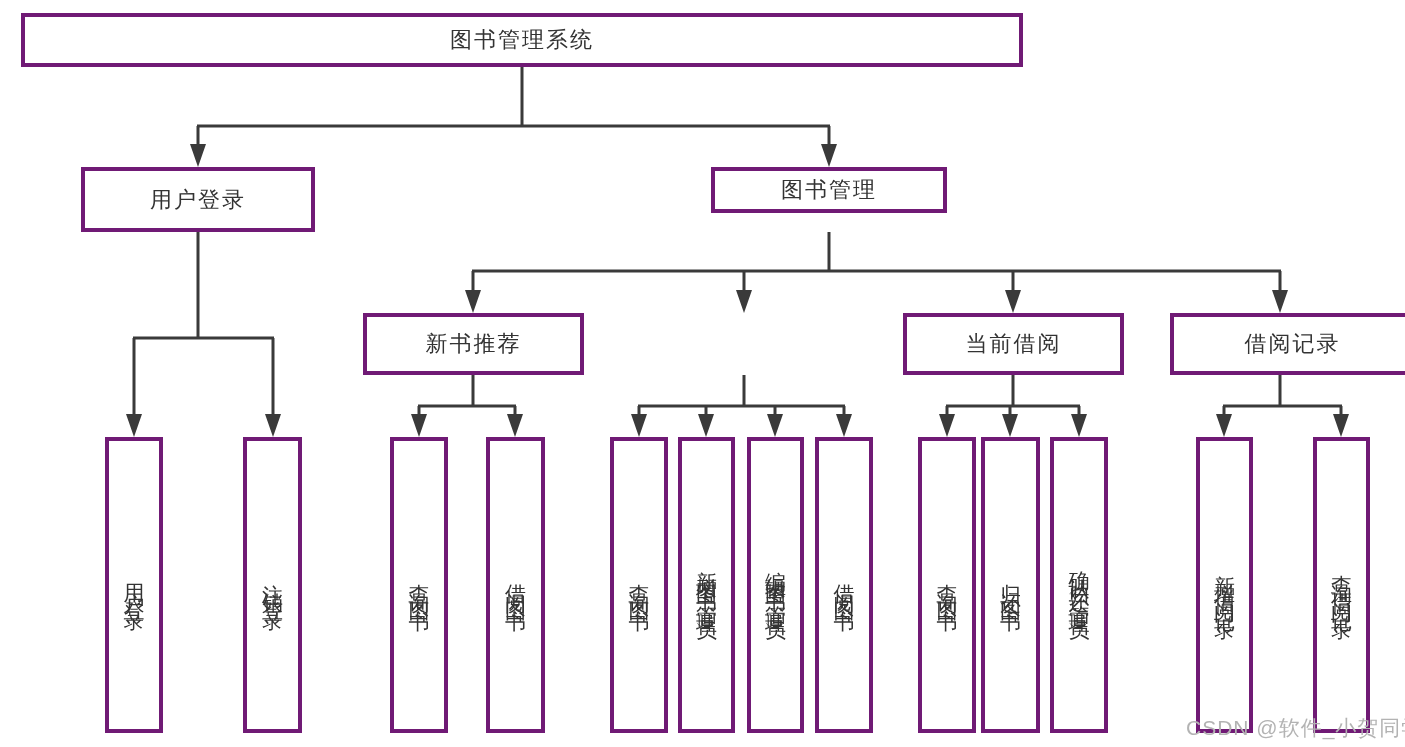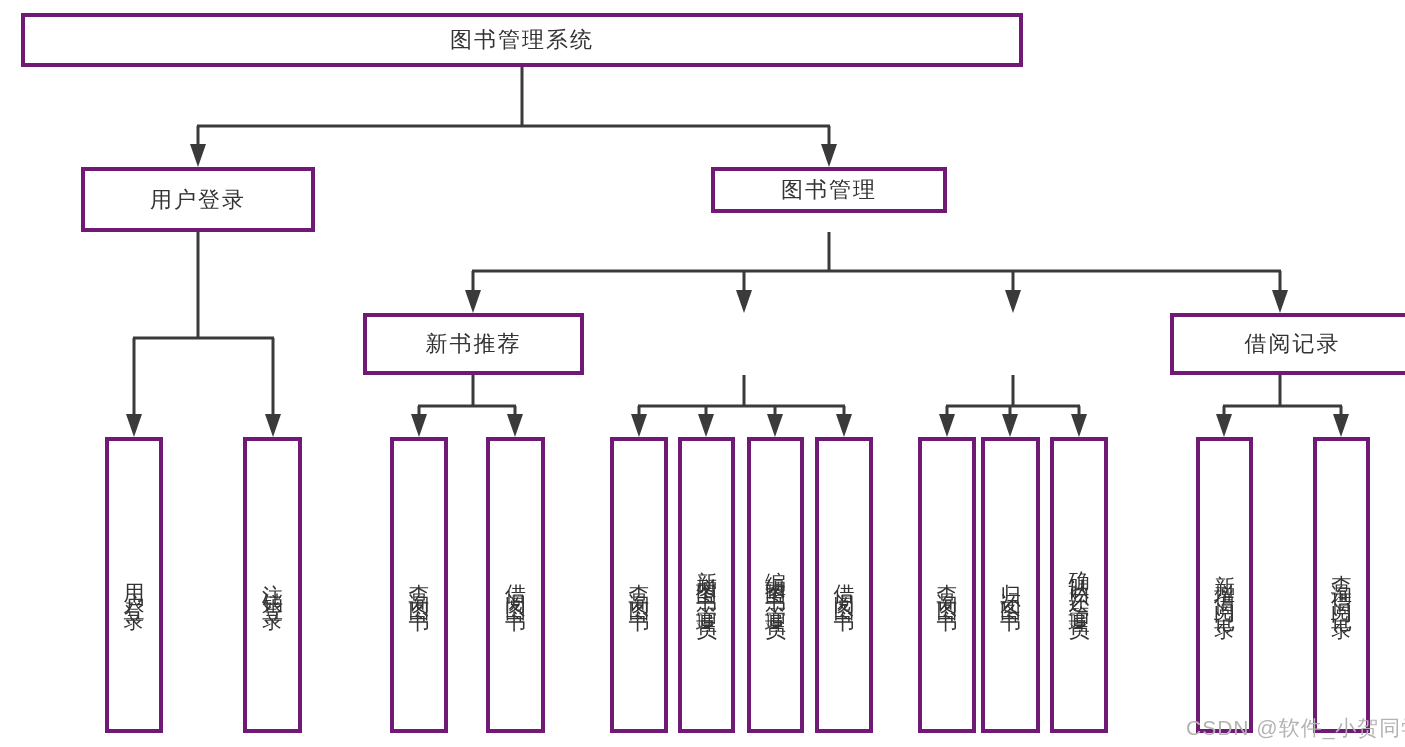--- a/index.html
+++ b/index.html
@@ -106,20 +106,21 @@
       <polygon points="1333,414 1349,414 1341,437"></polygon>
     </g>
   </svg>
 
   <div class="node h" id="n-root">图书管理系统</div>
 
   <div class="node h" id="n-l2a">用户登录</div>
   <div class="node h" id="n-l2b">图书管理</div>
 
   <div class="node h" id="n-l3a">新书推荐</div>
+  <div class="node h" id="n-l3c">当前借阅</div>
   <div class="node h" id="n-l3d">借阅记录</div>
 
   <div class="node v" id="n-g1a">用户登录</div>
   <div class="node v" id="n-g1b">注销登录</div>
 
   <div class="node v" id="n-g2a">查询图书</div>
   <div class="node v" id="n-g2b">借阅图书</div>
 
   <div class="node v" id="n-g3a">查询图书</div>
   <div class="node v" id="n-g3b">新增图书（管理员）</div>

